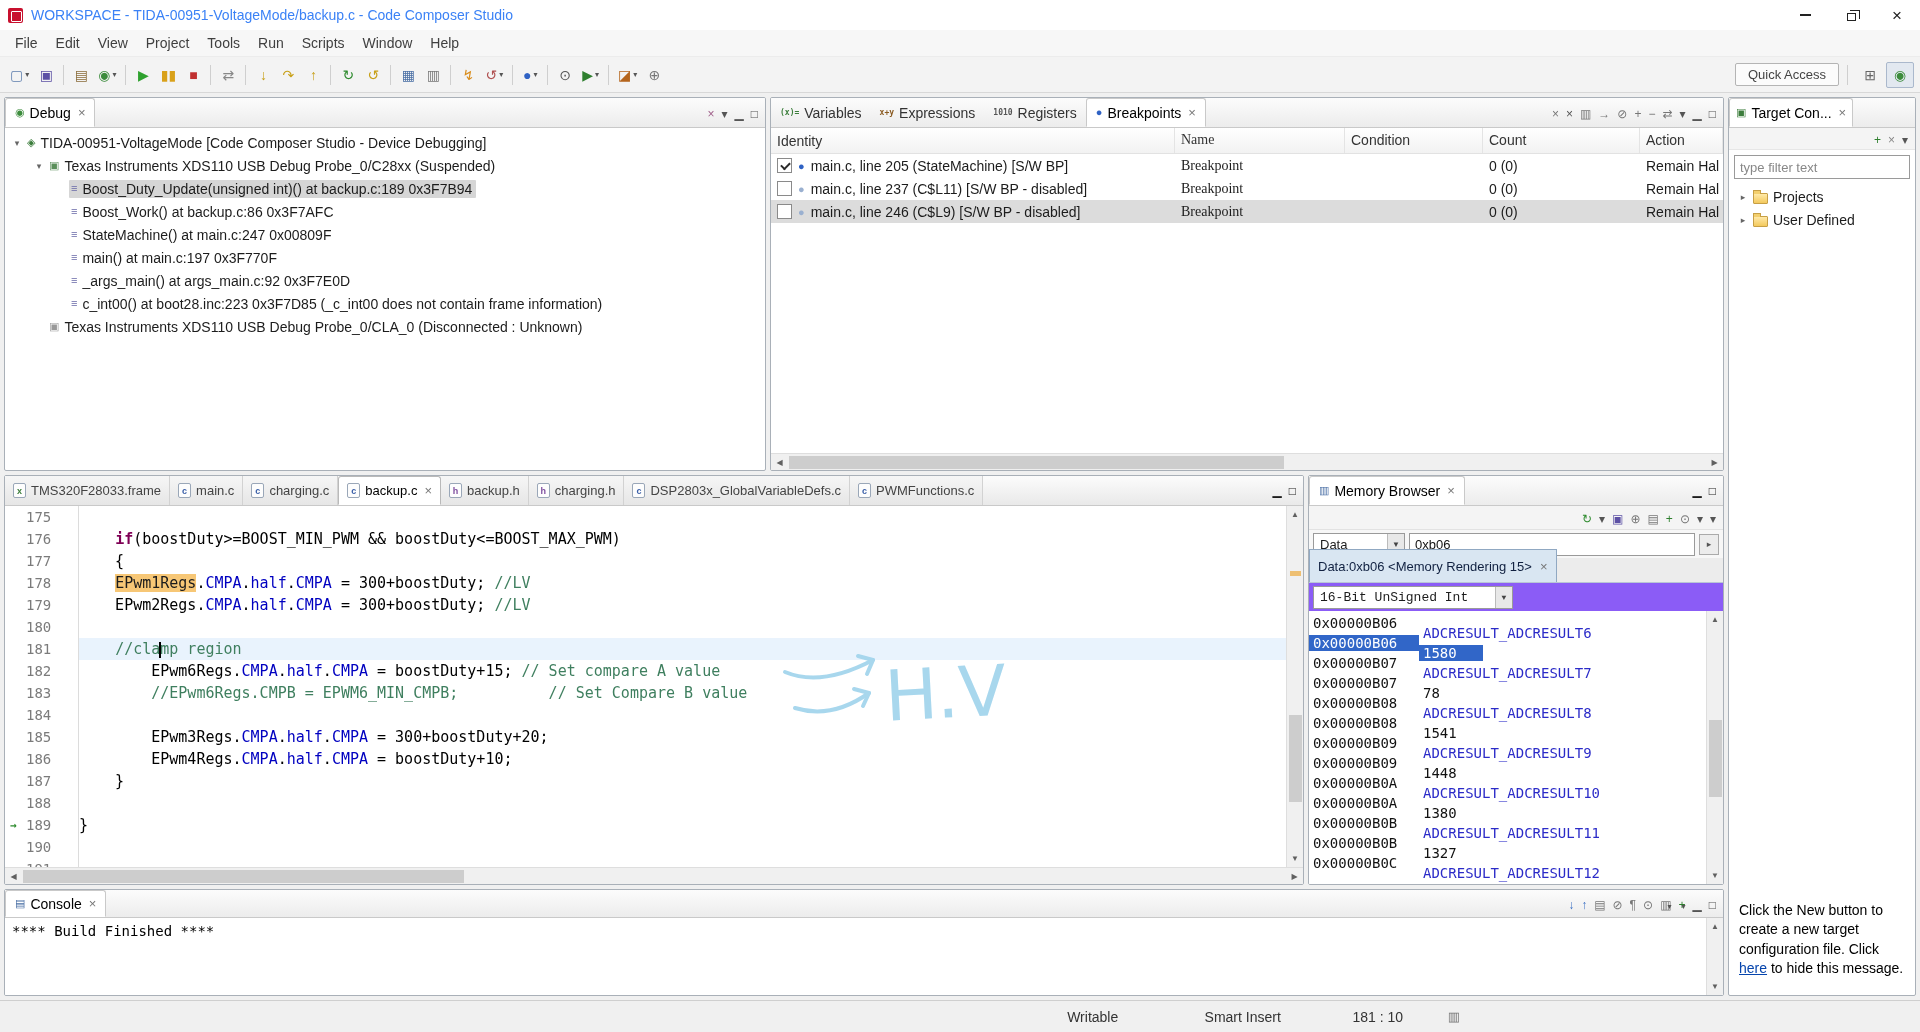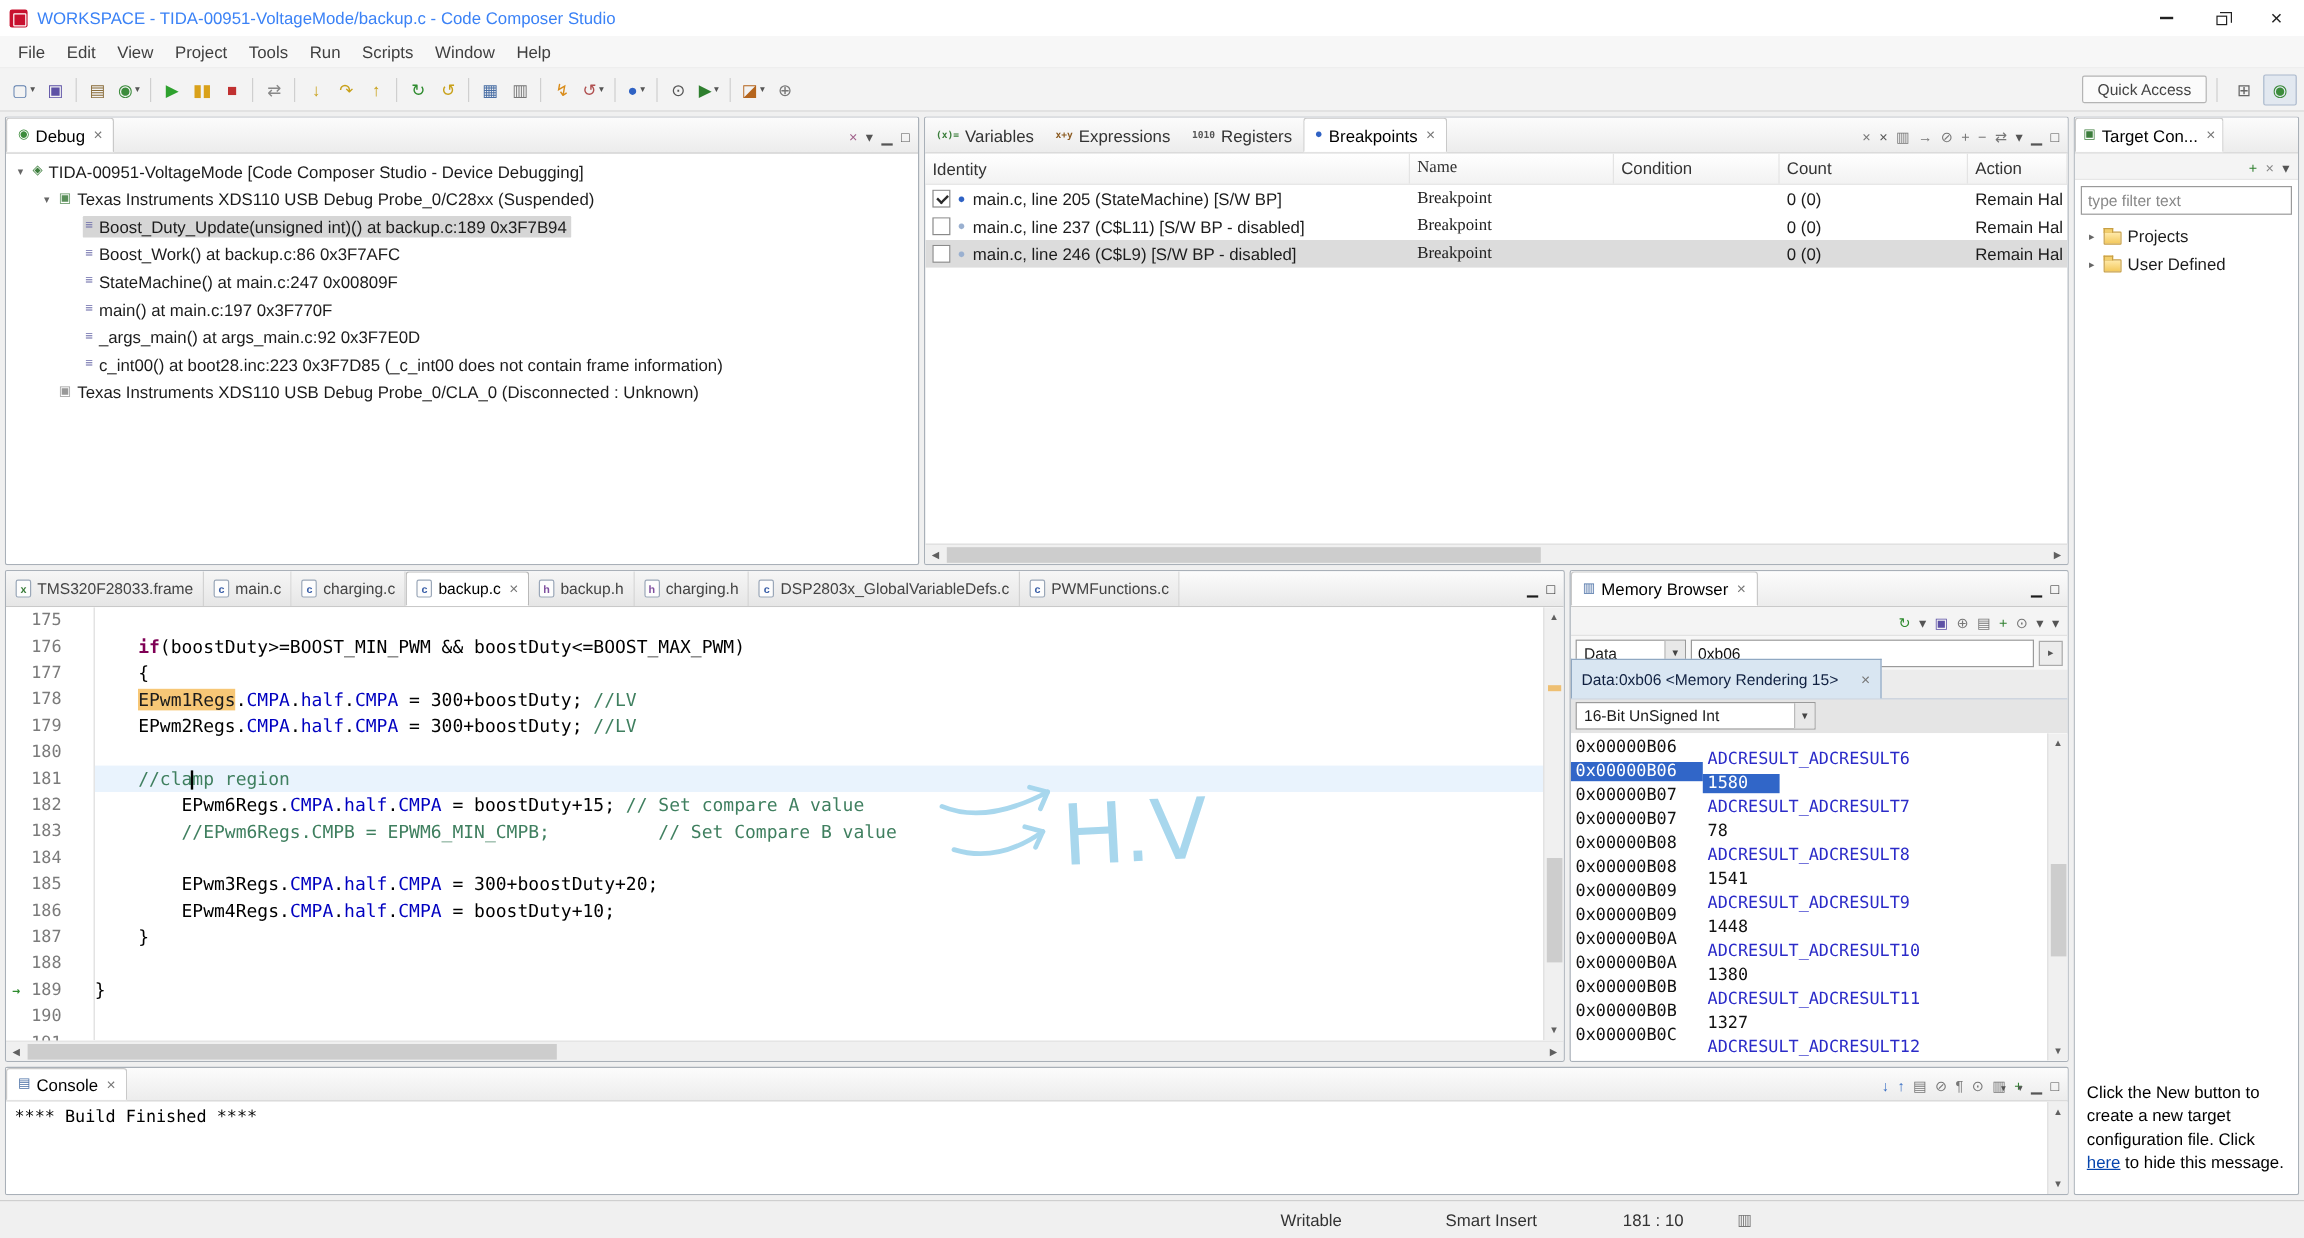--- a/index.html
+++ b/index.html
@@ -102,22 +102,22 @@
   .overview-mark{position:absolute;left:3px;width:11px;height:5px;background:#eebf72;top:18%;}
 
   
   .mem-toolbar{height:24px;background:#f4f4f4;border-bottom:1px solid #e2e2e2;display:flex;align-items:center;flex:none;}
   .addr-row{height:28px;display:flex;align-items:center;gap:4px;padding:2px 4px;flex:none;background:#f7f7f7;}
   .combo{height:23px;border:1px solid #9a9a9a;background:#fff;display:flex;align-items:center;font-size:13px;padding-left:6px;gap:6px;}
   .combo-arrow{width:17px;height:21px;background:#e8e8e8;border-left:1px solid #bbb;display:flex;align-items:center;justify-content:center;font-size:8px;color:#444;margin-left:auto;}
   .addr-input{flex:1;height:23px;border:1px solid #9a9a9a;font-size:13px;padding:0 5px;font-family:"Liberation Sans",sans-serif;color:#111;background:#fff;}
   .go-btn{width:20px;height:21px;border:1px solid #aaa;background:#ececec;display:flex;align-items:center;justify-content:center;font-size:9px;color:#555;flex:none;}
   .rend-tabrow{height:25px;display:flex;align-items:flex-end;background:#ececec;border-bottom:1px solid #b9c6d6;flex:none;}
-  .rend-tab{height:24px;display:flex;align-items:center;gap:17px;padding:16px 8px;font-size:13px;background:#d9e6f2;border:1px solid #90a8c2;border-bottom:none;color:#102040;white-space:nowrap;}
-  .fmt-row{height:28px;display:flex;align-items:flex-start;padding:2px 4px;flex:none;background:#e5e5e5;}
+  .rend-tab{height:24px;display:flex;align-items:center;gap:6px;padding:16px 8px;font-size:13px;background:#d9e6f2;border:1px solid #90a8c2;border-bottom:none;color:#102040;white-space:nowrap;}
+  .fmt-row{height:28px;display:flex;align-items:flex-end;padding:2px 4px;flex:none;background:#8b5cf6;font-family:Liberation Mono, monospace;}
   .fmt-combo{width:200px;}
   .mem-body{flex:1;display:flex;overflow:hidden;background:#fff;}
   .mem-rows{flex:1;overflow:hidden;font-family:"DejaVu Sans Mono",monospace;font-size:14px;padding-top:2px;}
   .mem-row{height:20px;display:flex;align-items:center;}
   .mem-addr{width:110px;padding-left:4px;flex:none;color:#111;}
   .mem-text{padding:0 4px;color:#111;margin-top:20px;}
   .mem-text.label{color:#2b2bc8;}
   .mem-row.selected .mem-addr{background:#3166c8;color:#fff;}
   .mem-row.selected .mem-text{background:#3166c8;color:#fff;padding-right:26px;}
 

